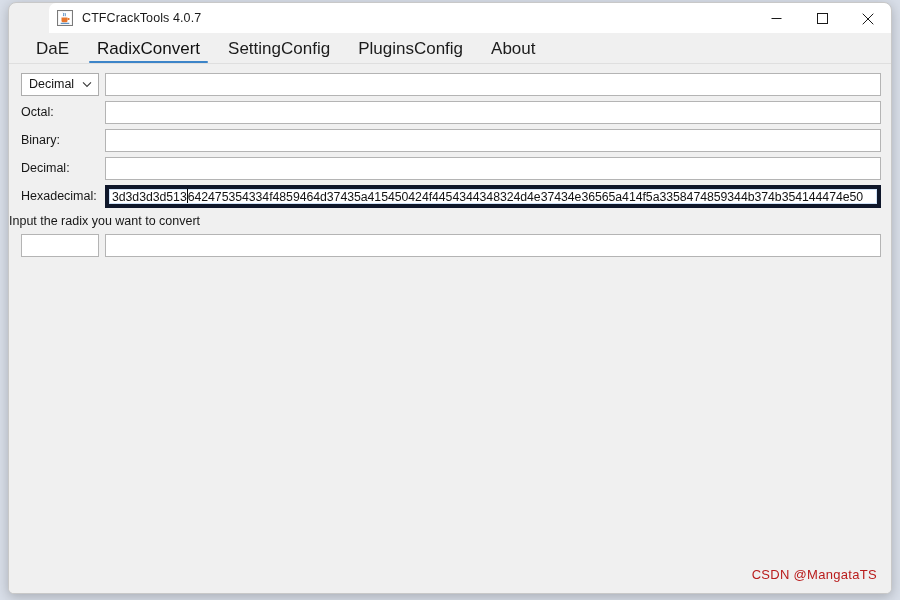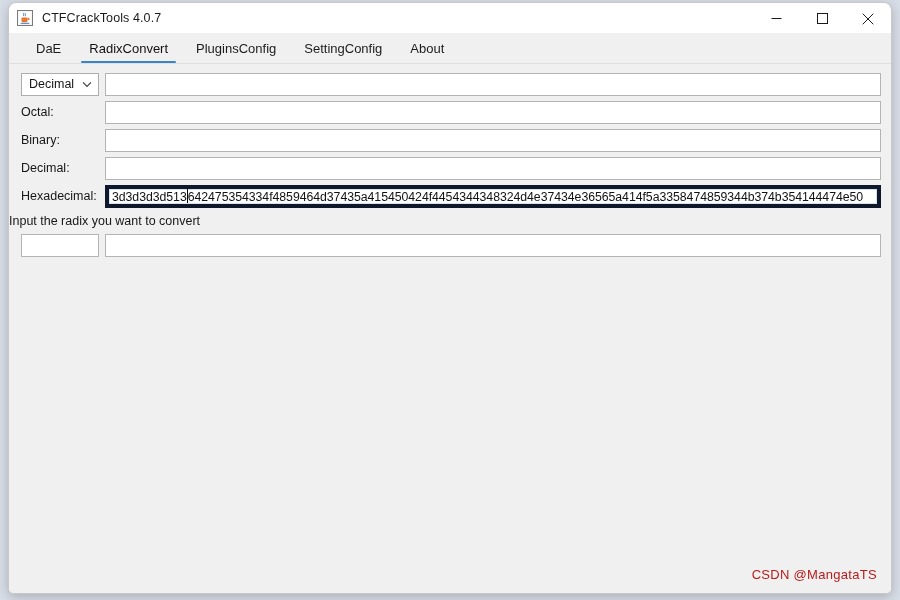--- a/index.html
+++ b/index.html
@@ -25,20 +25,21 @@
 
   
   #titlebar {
     position: relative;
     height: 31px;
     background: #ffffff;
     border-bottom: 1px solid #f0f0f0;
     display: flex;
     align-items: center;
     border-radius: 7px 7px 0 0;
+    margin-left: 40px;
   }
   #app-icon {
     width: 16px; height: 16px;
     margin-left: 8px; margin-right: 9px;
     flex: 0 0 auto;
     position: relative;
   }
   #title-text {
     font-size: 12.5px;
     color: #1a1a1a;
@@ -61,21 +62,21 @@
     background: #f0f0f0;
     display: flex;
     align-items: stretch;
     padding-left: 13px;
     border-bottom: 1px solid #dfdfdf;
   }
   .tab {
     position: relative;
     display: flex; align-items: center;
     padding: 0 14px;
-    font-size: 13px;
+    font-size: 17px;
     color: #1c1c1c;
     white-space: nowrap;
   }
   .tab.active { color: #111; }
   .tab.active::after {
     content: "";
     position: absolute;
     left: 6px; right: 6px; bottom: 0;
     height: 2.5px;
     background: #3c84c8;
@@ -243,24 +244,24 @@
   </div>
 
   <div id="tabbar">
     <div class="tab">
         <span>DaE</span>
       </div>
     <div class="tab active">
         <span>RadixConvert</span>
       </div>
     <div class="tab">
+        <span>SettingConfig</span>
+      </div>
+    <div class="tab">
         <span>PluginsConfig</span>
-      </div>
-    <div class="tab">
-        <span>SettingConfig</span>
       </div>
     <div class="tab">
         <span>About</span>
       </div>
   </div>
 
   <div id="content">
 
     <div id="rows-wrap">
 

